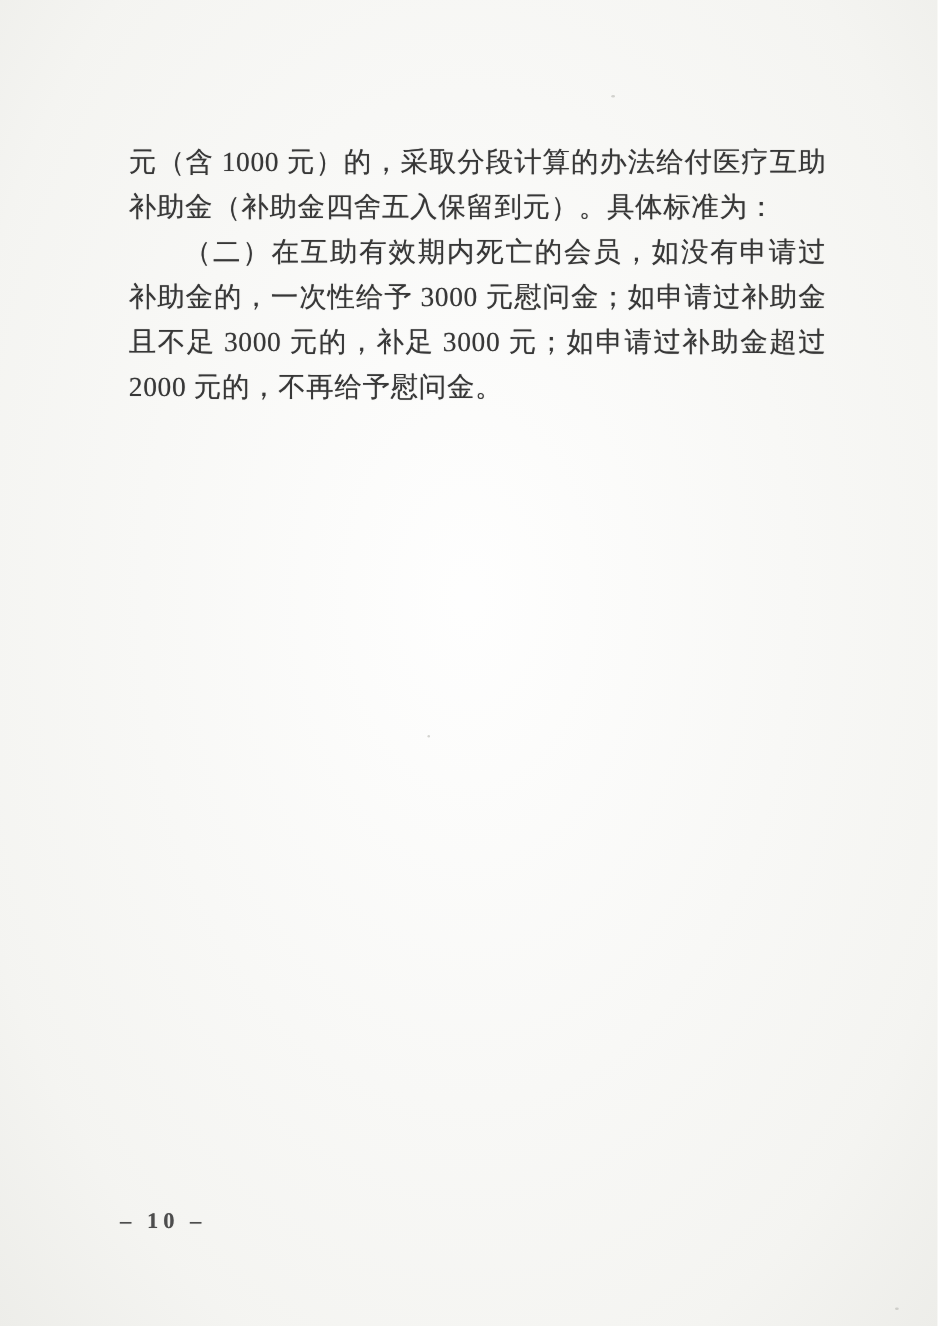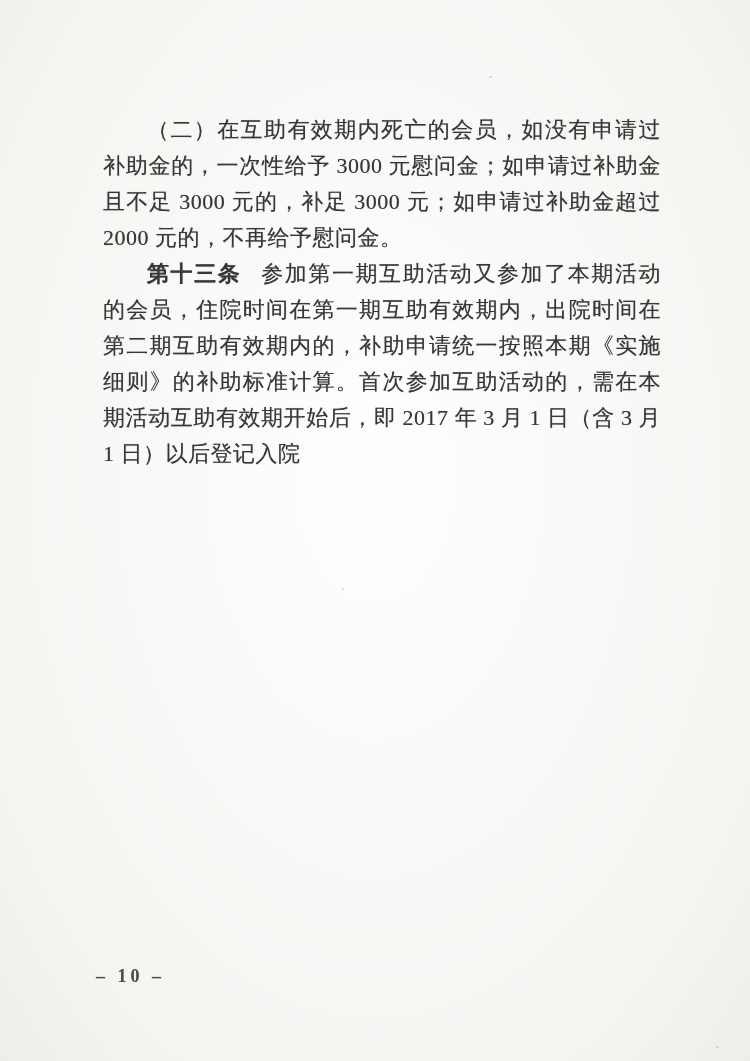--- a/index.html
+++ b/index.html
@@ -65,28 +65,26 @@
   .speck.s2 { left: 342px; top: 588px; width: 2px; height: 2px; }
   .speck.s3 { left: 716px; top: 1046px; width: 3px; height: 2px; }
 </style>
 </head>
 <body>
 
 <div class="page">
 
   <div class="text-block">
 
+    <p>元（含 1000 元）的，采取分段计算的办法给付医疗互助补助金（补助金四舍五入保留到元）。具体标准为：</p>
 
 
     <p class="para-indent">（二）在互助有效期内死亡的会员，如没有申请过补助金的，一次性给予 3000 元慰问金；如申请过补助金且不足 3000 元的，补足 3000 元；如申请过补助金超过 2000 元的，不再给予慰问金。</p>
 
 
-    <p class="para-indent">
-      <span class="term">第十三条</span><span>参加第一期互助活动又参加了本期活动的会员，住院时间在第一期互助有效期内，出院时间在第二期互助有效期内的，补助申请统一按照本期《实施细则》的补助标准计算。首次参加互助活动的，需在本期活动互助有效期开始后，即 2017 年 3 月 1 日（含 3 月 1 日）以后登记入院</span>
-    </p>
 
   </div>
 
   <div class="footer">– 10 –</div>
 
   <div class="speck s1"></div>
   <div class="speck s2"></div>
   <div class="speck s3"></div>
 
 </div>

